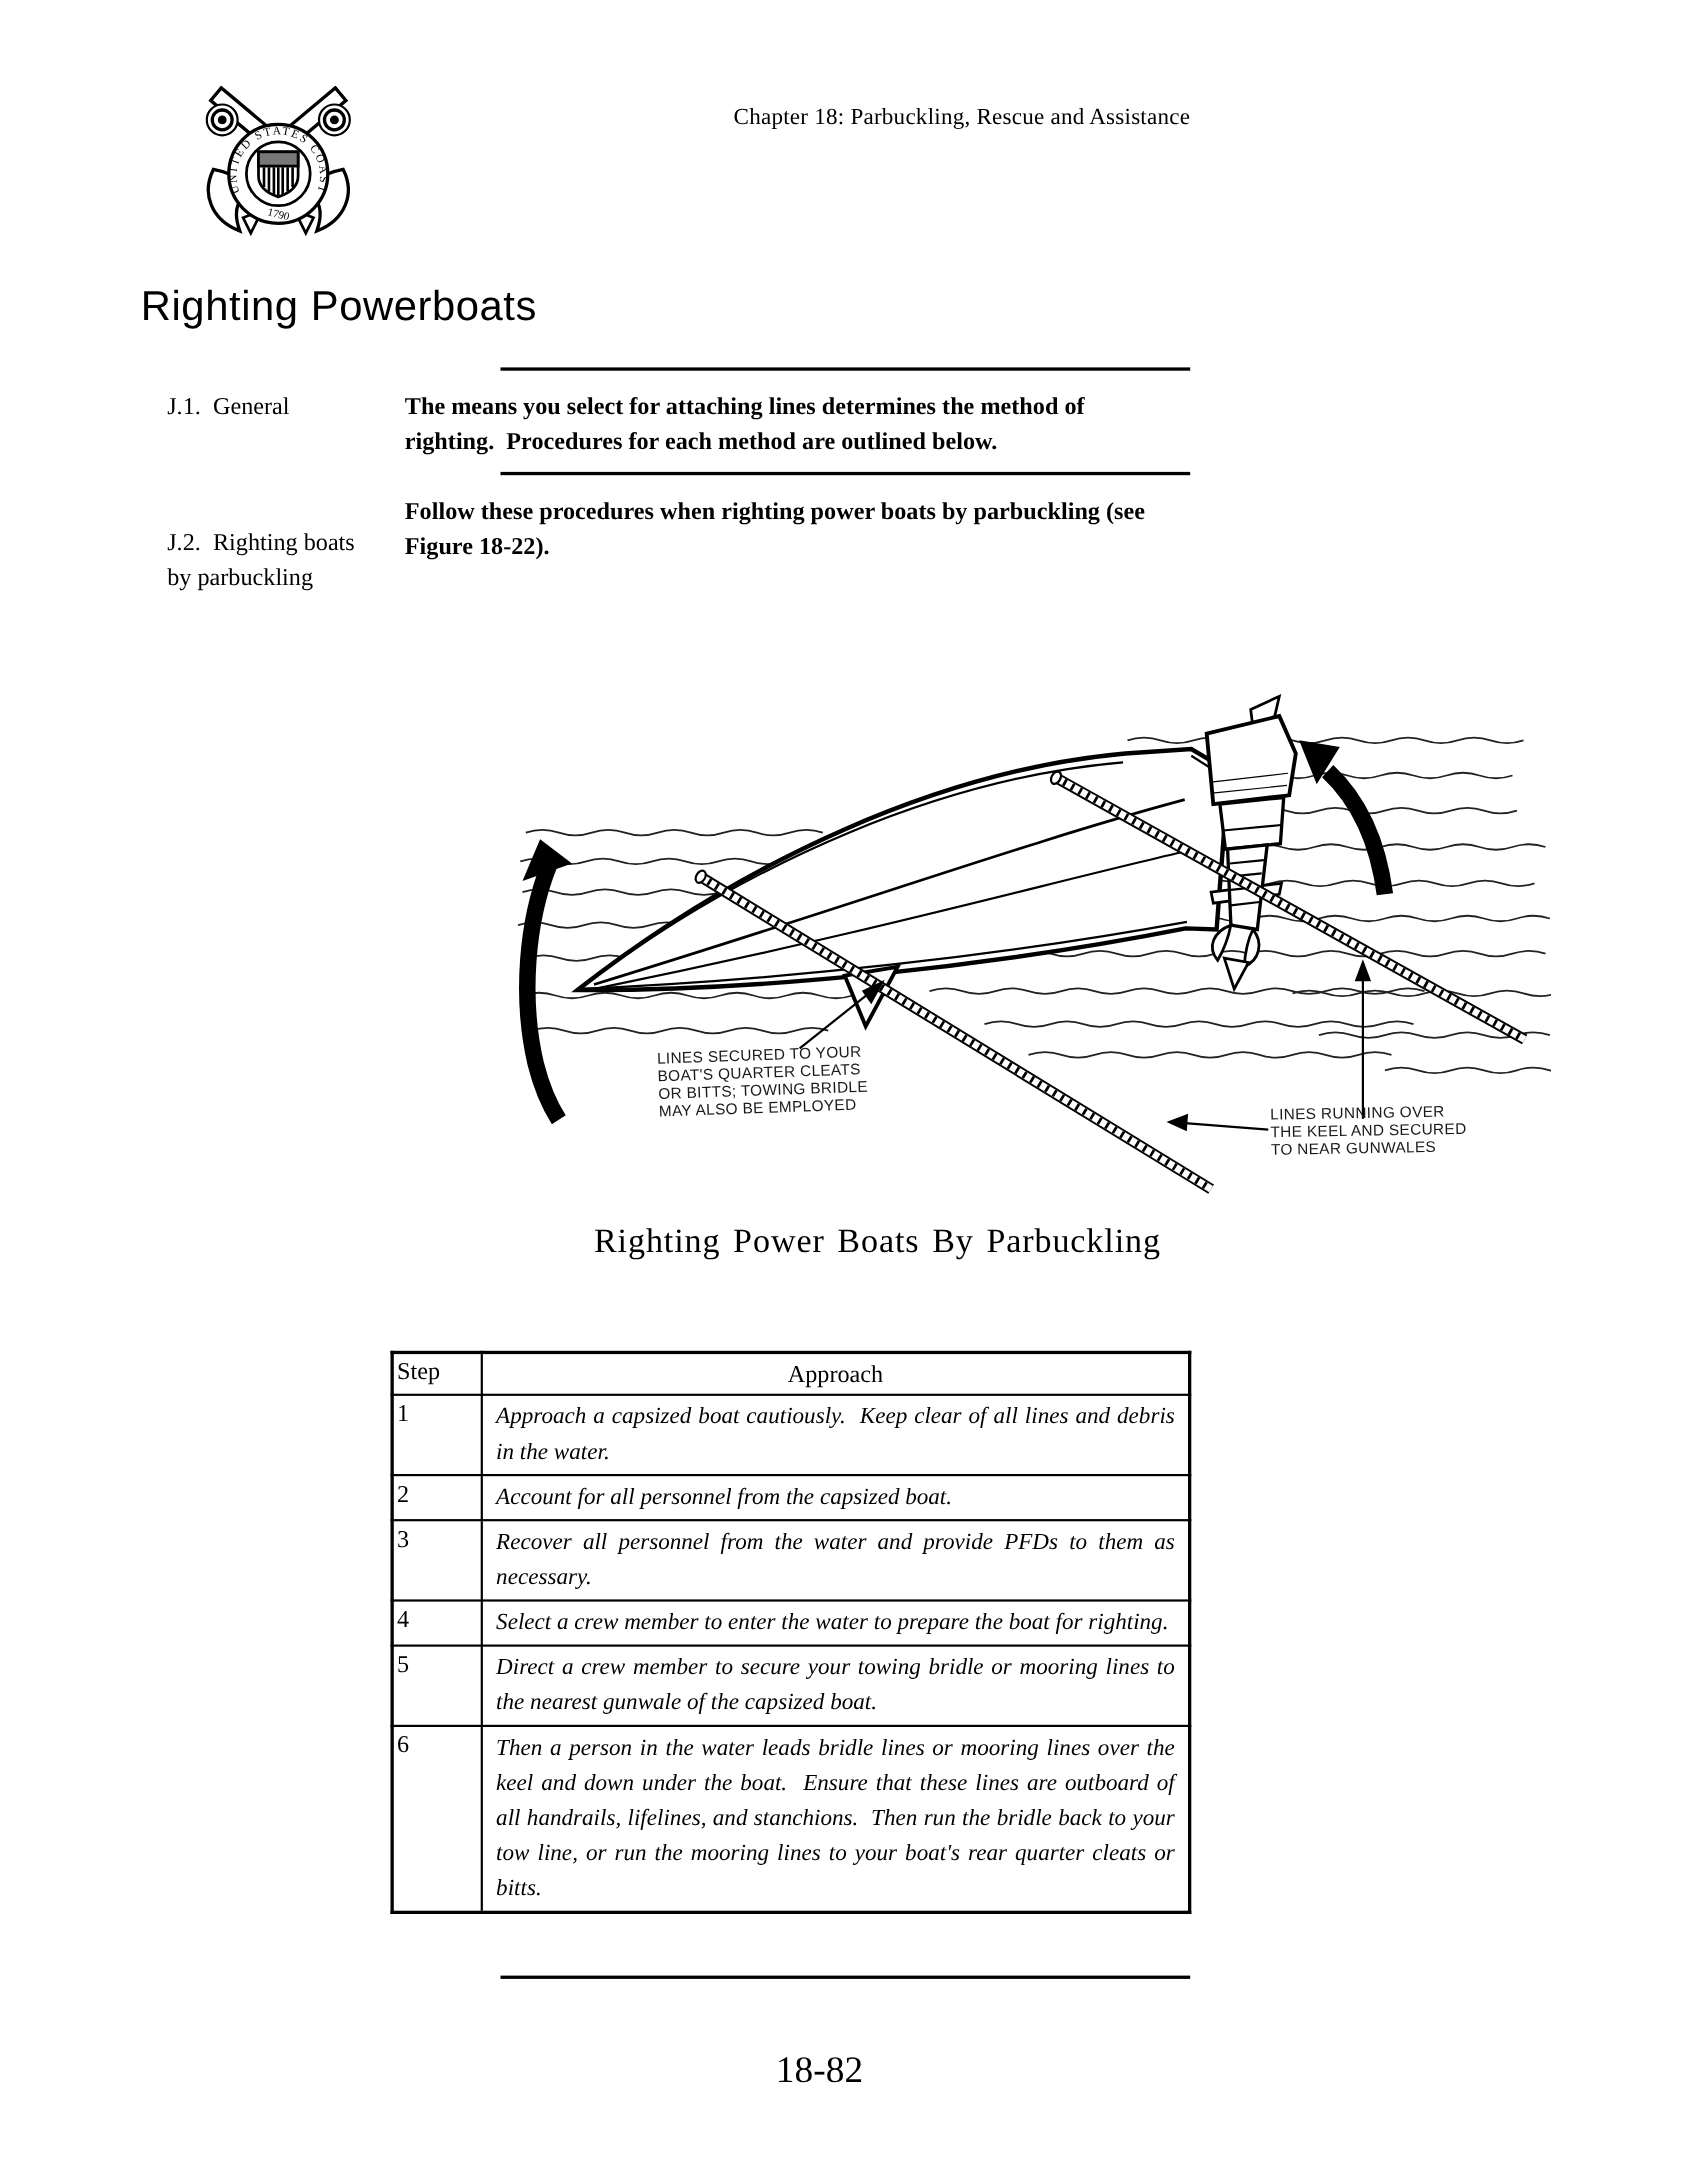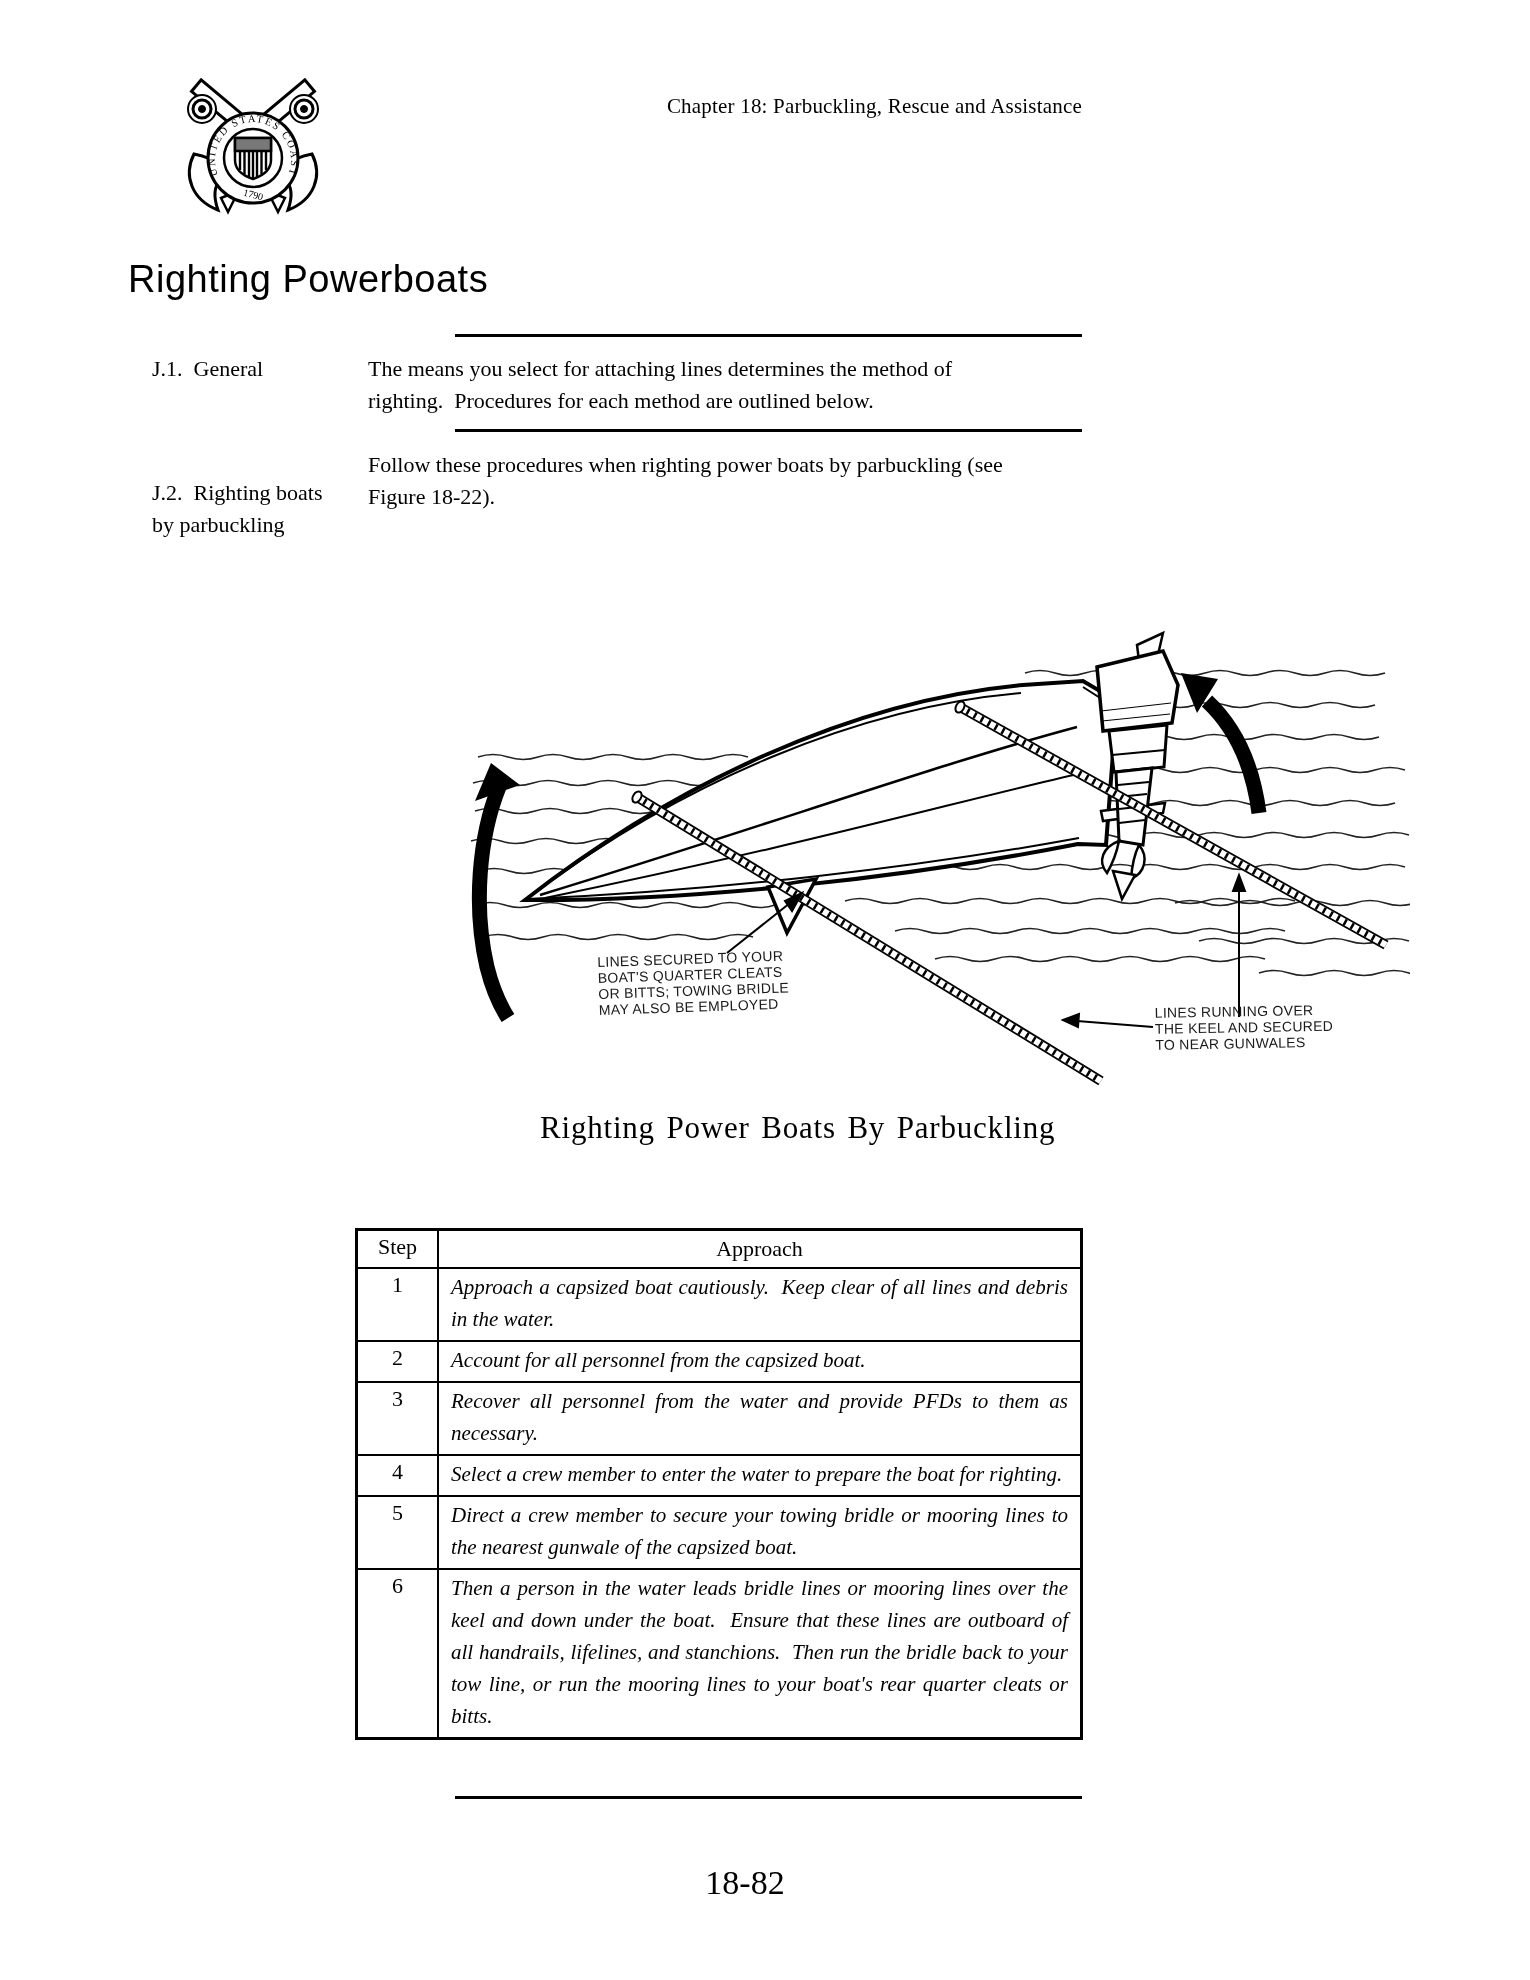--- a/index.html
+++ b/index.html
@@ -6,27 +6,27 @@
   body{
     width:1530px;height:1980px;background:#ffffff;position:relative;
     font-family:"Liberation Serif", serif;color:#000;overflow:hidden;
   }
   .abs{position:absolute;}
   .pre{white-space:pre-wrap;}
   .rule{position:absolute;left:455px;width:627px;height:3px;background:#000;}
   .chapter-line{top:94px;left:380px;width:702px;text-align:right;font-size:21px;letter-spacing:.2px;}
   .doc-title{top:258px;left:128px;font-family:"Liberation Sans",sans-serif;font-size:38px;letter-spacing:.5px;}
   .sec-label{left:152px;width:210px;font-size:22px;line-height:32px;}
-  .sec-body{left:368px;width:740px;font-size:22px;line-height:32px;}
+  .sec-body{left:368px;width:740px;font-size:22px;line-height:32px;font-weight:bold;}
   .fig-label{font-family:"Liberation Sans",sans-serif;font-size:14px;line-height:16px;letter-spacing:.3px;color:#1a1a1a;}
   .caption{left:540px;width:724px;text-align:left;font-size:31px;line-height:40px;letter-spacing:.8px;word-spacing:3px;}
   table.steps{position:absolute;left:355px;top:1228px;width:728px;border-collapse:collapse;table-layout:fixed;}
   table.steps td,table.steps th{border:2px solid #000;font-weight:normal;vertical-align:top;}
   table.steps{border:3px solid #000;}
-  th.h-step,td.c-step{width:73px;text-align:center;font-size:22px;padding:3px 3px 3px 3px;}
+  th.h-step,td.c-step{width:73px;text-align:left;font-size:22px;padding:3px 3px 3px 3px;}
   th.h-proc{text-align:center;font-size:22px;padding:5px 10px;}
   td.c-proc{font-size:21px;line-height:32px;text-align:justify;padding:2px 12px 5px 12px;font-style:italic;}
   .footer-num{top:1864px;left:380px;width:730px;text-align:center;font-size:34px;}
 </style>
 </head>
 <body>
 
 <svg class="abs" style="left:178px;top:78px;" width="150" height="152" viewBox="0 0 150 152">
   <g stroke="#000" fill="#fff">
 

